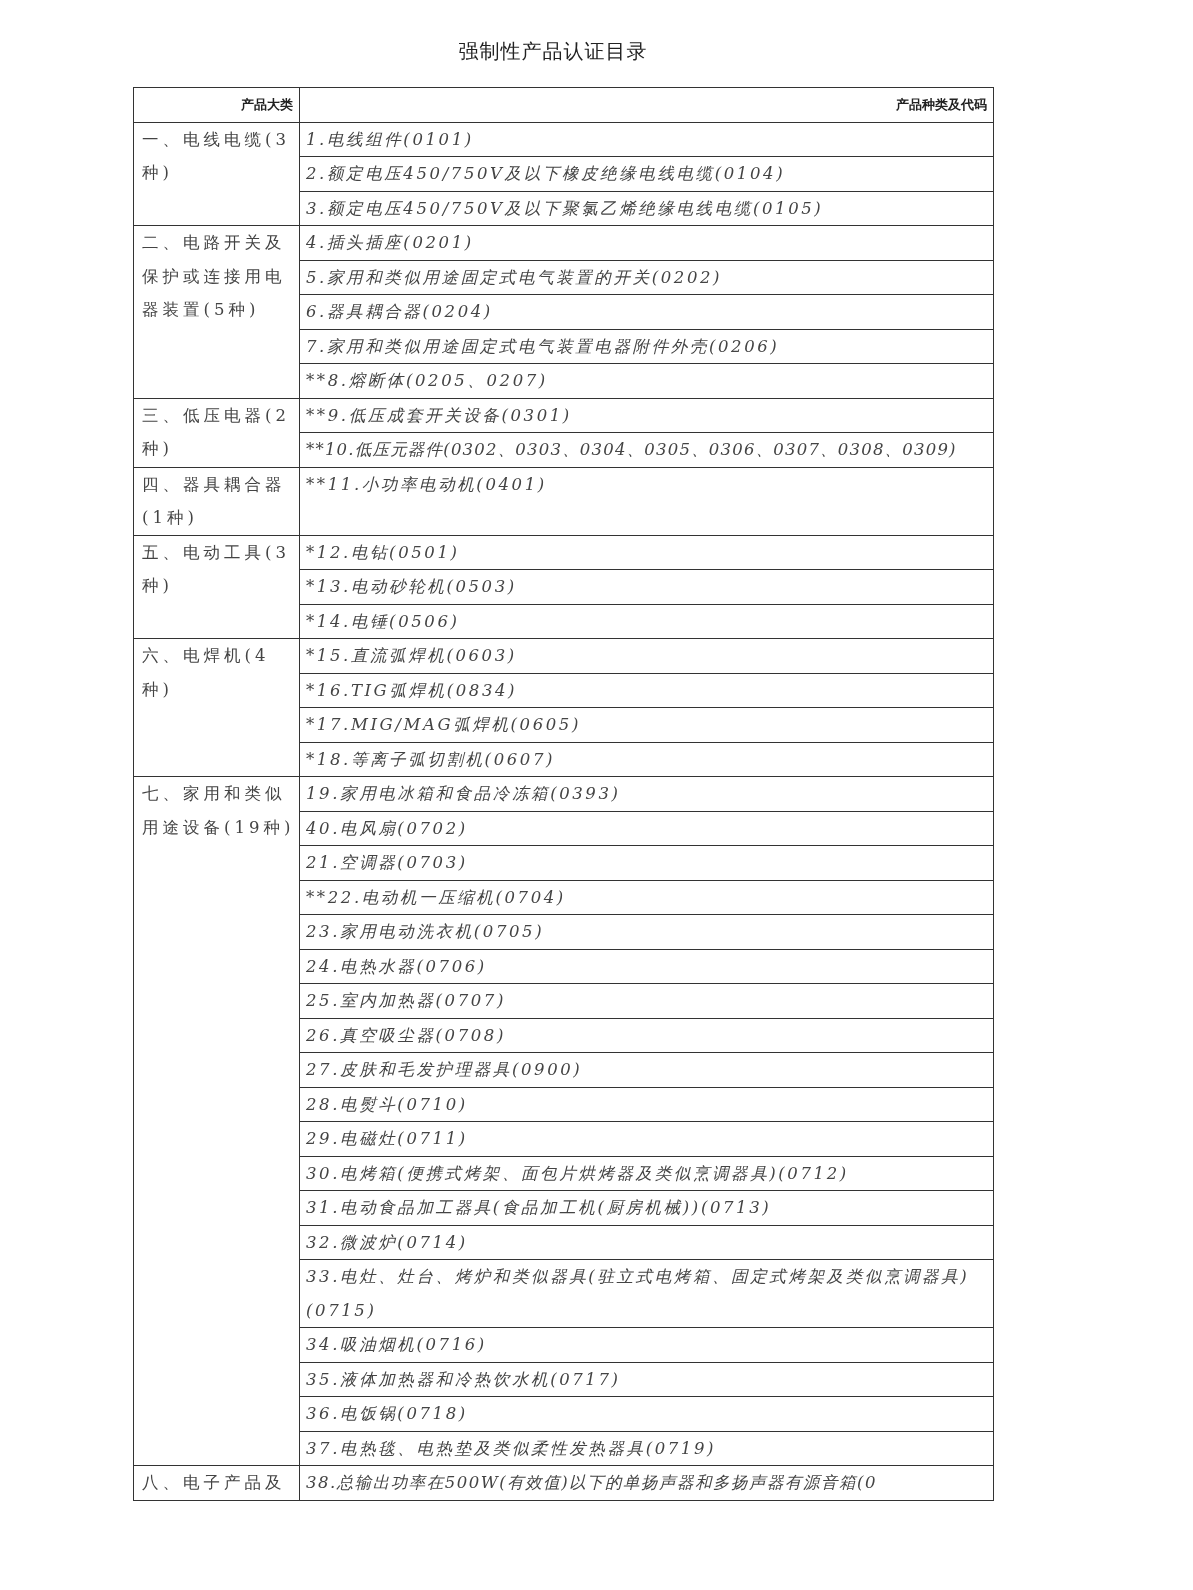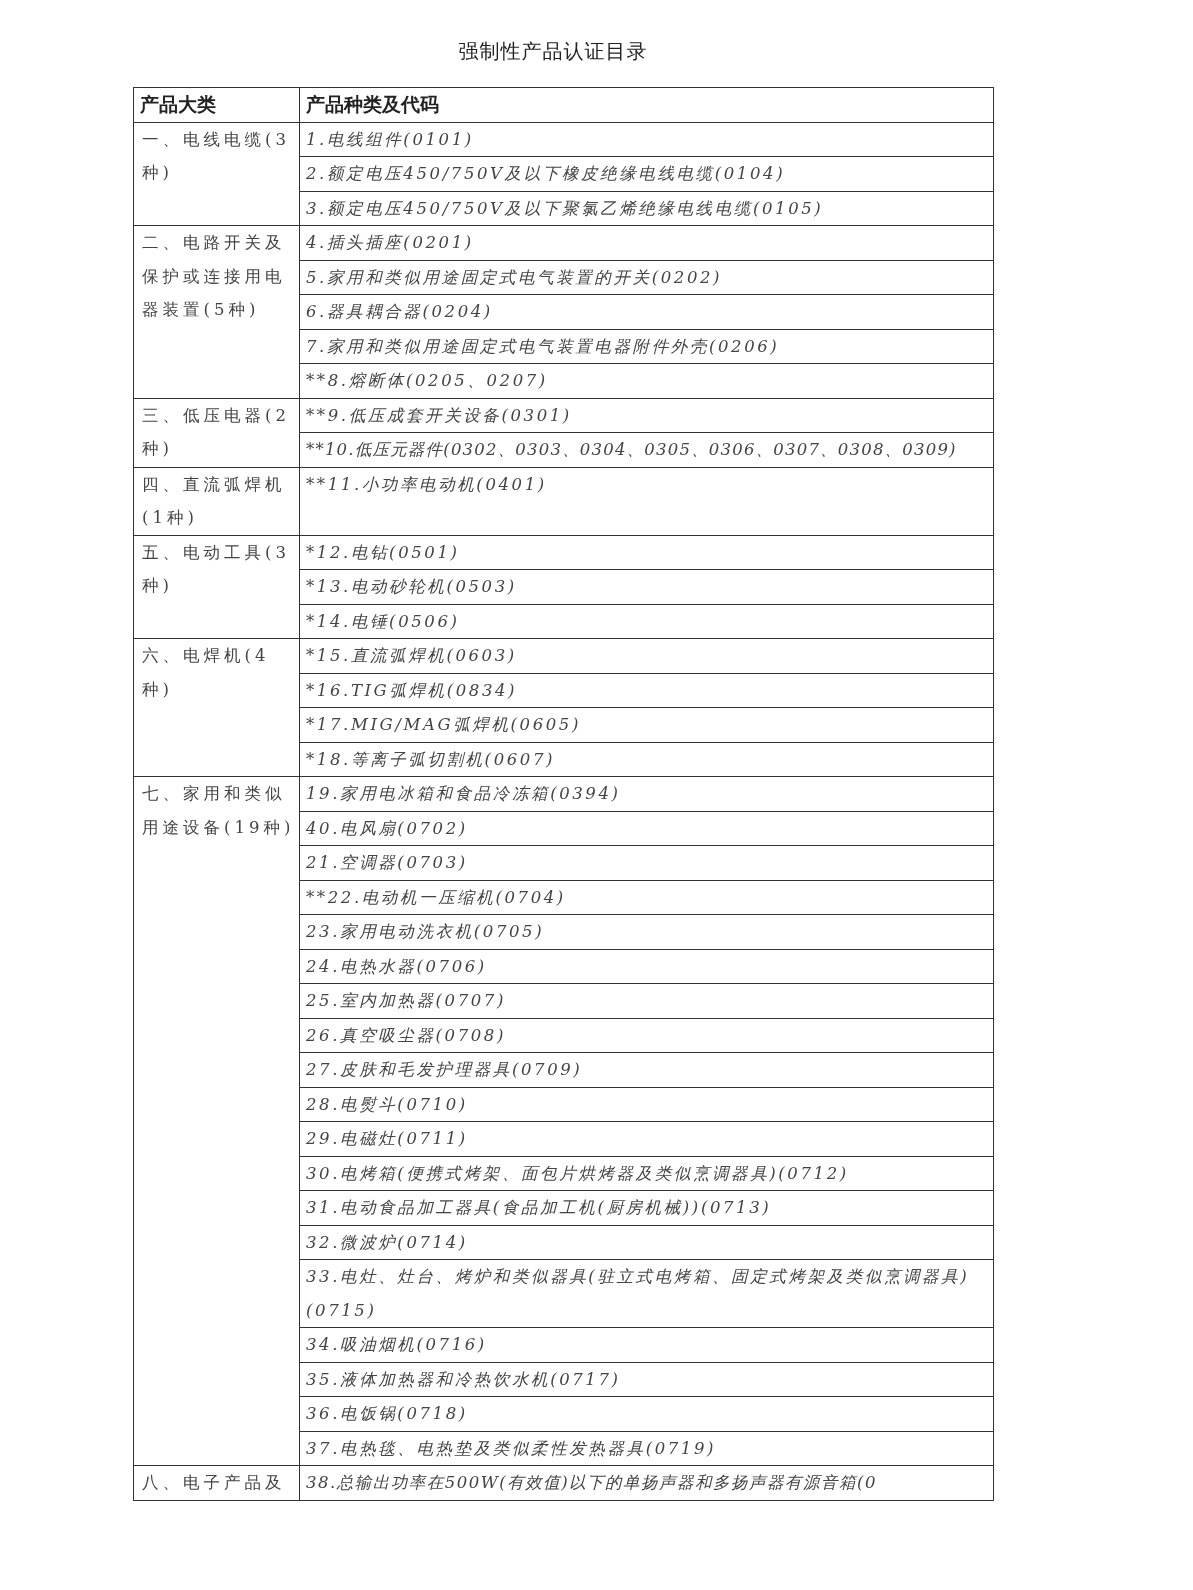--- a/index.html
+++ b/index.html
@@ -4,21 +4,21 @@
 <style>
   html, body { margin: 0; padding: 0; background: #ffffff; }
   body { width: 1193px; height: 1590px; position: relative; overflow: hidden;
          font-family: "DejaVu Serif", "Liberation Serif", serif; color: #333; }
   .title { position: absolute; top: 38px; left: 0; width: 1106px; text-align: center;
            font-family: "DejaVu Sans", "Liberation Sans", sans-serif; font-size: 20px; color: #222; letter-spacing: 1px; }
   table { position: absolute; left: 133px; top: 87px; width: 860px; border-collapse: collapse; table-layout: fixed; }
   col.c1 { width: 166px; }
   col.c2 { width: 694px; }
   td, th { border: 1.5px solid #333; padding: 0 6px; vertical-align: top; font-size: 16.5px; line-height: 33.5px; height: 33px; color: #444; white-space: nowrap; overflow: hidden; }
-  th { font-family: "DejaVu Sans", "Liberation Sans", sans-serif; font-weight: bold; color: #222; text-align: left; font-size: 19px; }
+  th { font-family: "DejaVu Sans", "Liberation Sans", sans-serif; font-weight: bold; color: #222; text-align: right; font-size: 13px; }
   td.cat { white-space: normal; letter-spacing: 4px; padding: 0 4px 0 8px; }
   td.item { letter-spacing: 2.6px; font-style: italic; }
   td.wrap { white-space: normal; }
 </style>
 </head>
 <body>
 
 <div class="title">强制性产品认证目录</div>
 
 <table>
@@ -64,21 +64,21 @@
 
     <tr>
       <td class="cat" rowspan="2">三、低压电器(2种)</td>
       <td class="item">**9.低压成套开关设备(0301)</td>
     </tr>
     <tr>
         <td class="item" style="letter-spacing:1.2px">**10.低压元器件(0302、0303、0304、0305、0306、0307、0308、0309)</td>
       </tr>
 
     <tr>
-      <td class="cat" style="height:66px">四、直流弧焊机(1种)</td>
+      <td class="cat" style="height:66px">四、器具耦合器(1种)</td>
       <td class="item">**11.小功率电动机(0401)</td>
     </tr>
 
     <tr>
       <td class="cat" rowspan="3">五、电动工具(3种)</td>
       <td class="item">*12.电钻(0501)</td>
     </tr>
     <tr>
         <td class="item">*13.电动砂轮机(0503)</td>
       </tr>
@@ -95,21 +95,21 @@
       </tr>
     <tr>
         <td class="item">*17.MIG/MAG弧焊机(0605)</td>
       </tr>
     <tr>
         <td class="item">*18.等离子弧切割机(0607)</td>
       </tr>
 
     <tr>
       <td class="cat" rowspan="19">七、家用和类似用途设备(19种)</td>
-      <td class="item">19.家用电冰箱和食品冷冻箱(0394)</td>
+      <td class="item">19.家用电冰箱和食品冷冻箱(0393)</td>
     </tr>
     <tr>
         <td class="item">40.电风扇(0702)</td>
       </tr>
     <tr>
         <td class="item">21.空调器(0703)</td>
       </tr>
     <tr>
         <td class="item">**22.电动机一压缩机(0704)</td>
       </tr>
@@ -119,21 +119,21 @@
     <tr>
         <td class="item">24.电热水器(0706)</td>
       </tr>
     <tr>
         <td class="item">25.室内加热器(0707)</td>
       </tr>
     <tr>
         <td class="item">26.真空吸尘器(0708)</td>
       </tr>
     <tr>
-        <td class="item">27.皮肤和毛发护理器具(0709)</td>
+        <td class="item">27.皮肤和毛发护理器具(0900)</td>
       </tr>
     <tr>
         <td class="item">28.电熨斗(0710)</td>
       </tr>
     <tr>
         <td class="item">29.电磁灶(0711)</td>
       </tr>
     <tr>
         <td class="item">30.电烤箱(便携式烤架、面包片烘烤器及类似烹调器具)(0712)</td>
       </tr>

